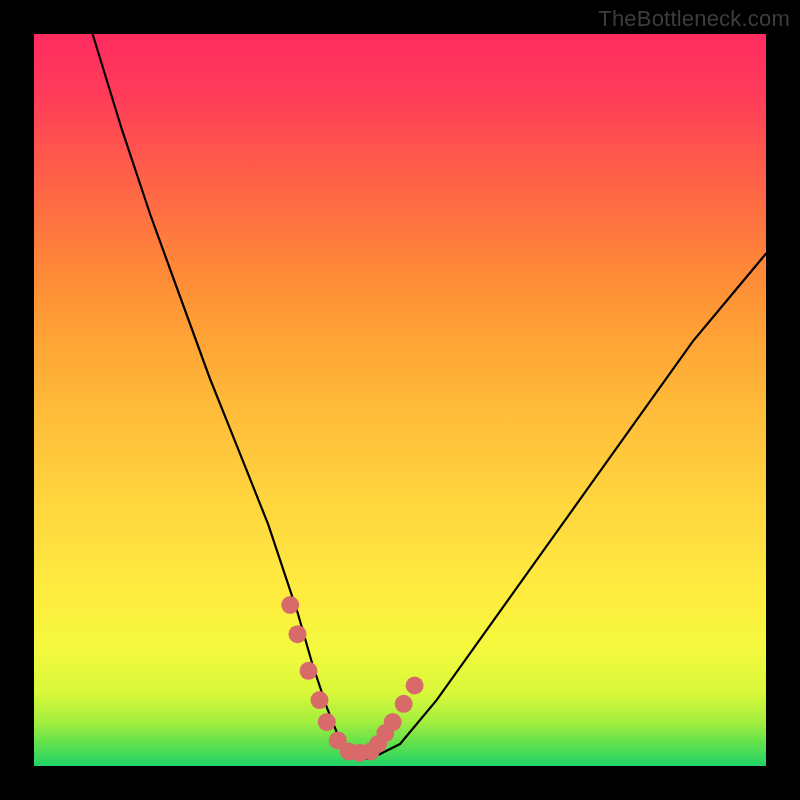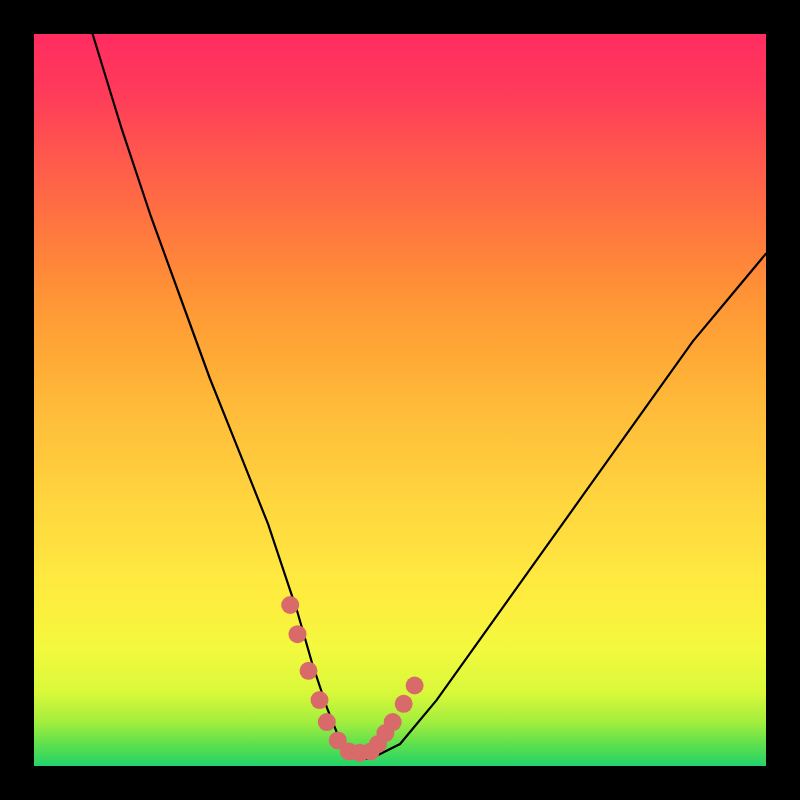--- a/index.html
+++ b/index.html
@@ -64,20 +64,21 @@
     top: 0;
     width: 732px;
     height: 732px;
     overflow: visible;
   }
 </style>
 </head>
 <body>
 
 <div class="frame">
+  <div class="watermark">TheBottleneck.com</div>
   <div class="plot">
     <svg class="curve" viewBox="0 0 732 732" preserveAspectRatio="none">
       <path id="curve-path" fill="none" stroke="#000" stroke-width="2.2" stroke-linecap="round" d="M58.6 0.0 L87.8 95.2 L117.1 183.0 L146.4 263.5 L175.7 344.0 L205.0 417.2 L234.2 490.4 L263.5 578.3 L278.2 629.5 L292.8 673.4 L307.4 710.0 L322.1 724.7 L336.7 724.7 L366.0 710.0 L402.6 666.1 L439.2 614.9 L475.8 563.6 L512.4 512.4 L549.0 461.2 L585.6 409.9 L622.2 358.7 L658.8 307.4 L695.4 263.5 L732.0 219.6 "></path>
       <g id="dots">
           <circle cx="256.2" cy="571.0" r="9" fill="#d86a6a"></circle>
           <circle cx="263.5" cy="600.2" r="9" fill="#d86a6a"></circle>
           <circle cx="274.5" cy="636.8" r="9" fill="#d86a6a"></circle>
           <circle cx="285.5" cy="666.1" r="9" fill="#d86a6a"></circle>
           <circle cx="292.8" cy="688.1" r="9" fill="#d86a6a"></circle>
           <circle cx="303.8" cy="706.4" r="9" fill="#d86a6a"></circle>

